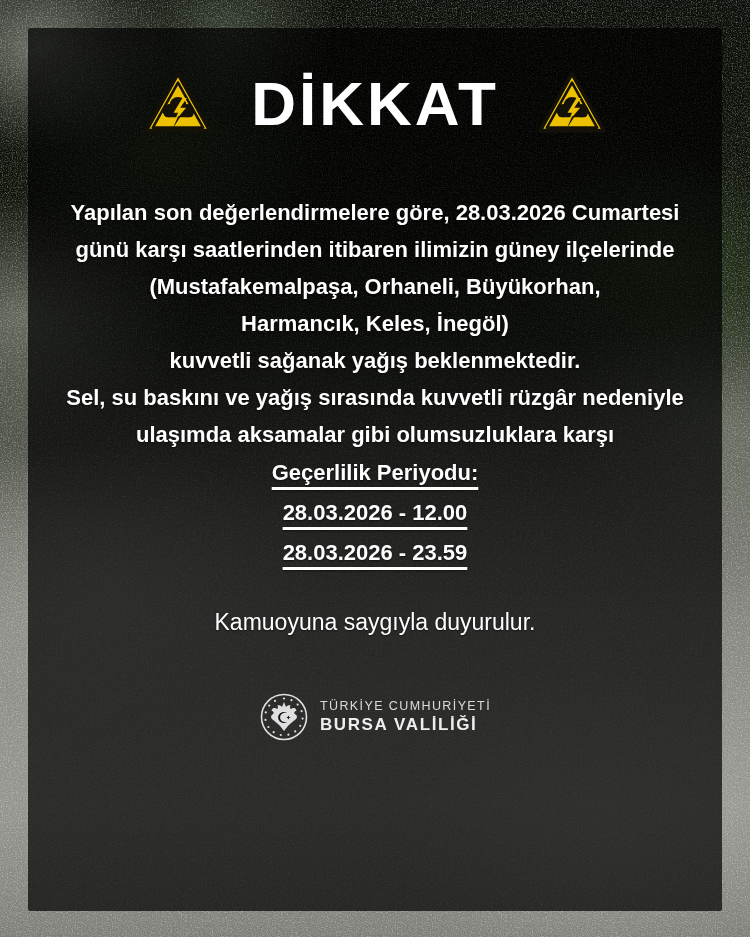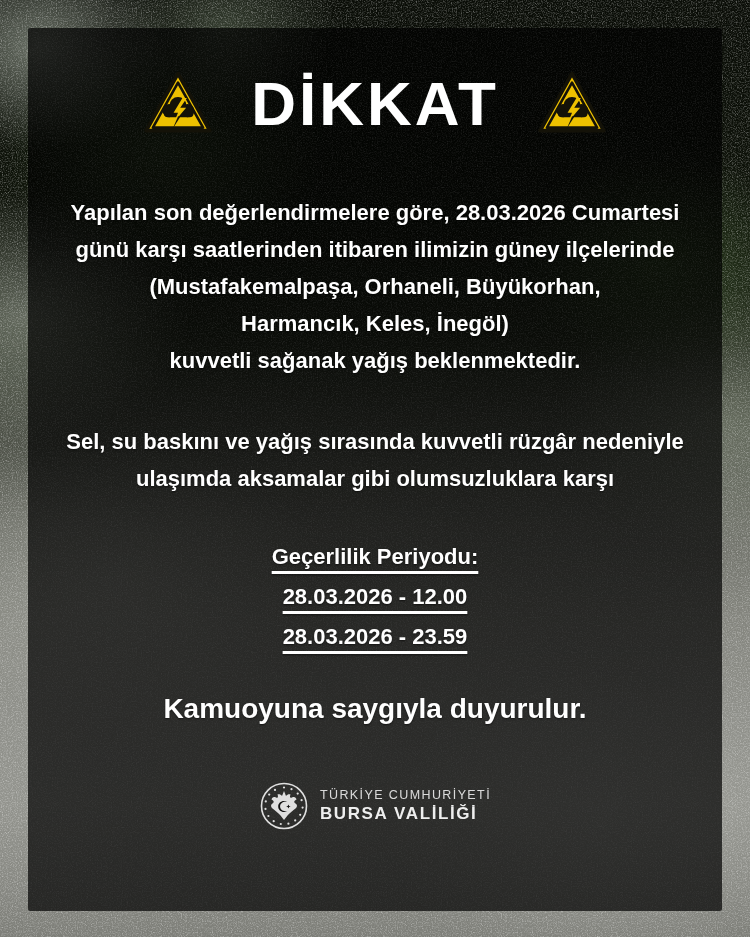--- a/index.html
+++ b/index.html
@@ -55,34 +55,33 @@
   .tri-dark{fill:#141208;}
   
   .para{
     font-size:22px;
     font-weight:bold;
     line-height:37px;
     text-shadow:0 1px 2px rgba(0,0,0,.55);
     width:100%;
   }
   .p1{margin-top:56px;}
-  .p2{margin-top:44px;}
+  .p2{}
   .validity{
-    margin-top:40px;
     font-size:22px;font-weight:bold;line-height:40px;
     text-shadow:0 1px 2px rgba(0,0,0,.55);
   }
   .underlined{
     text-decoration:underline;
     text-decoration-thickness:2.5px;
     text-underline-offset:7px;
   }
   .closing{
     margin-top:36px;
-    font-size:28px;font-weight:bold;
+    font-size:23px;font-weight:normal;
     text-shadow:0 1px 2px rgba(0,0,0,.55);
   }
   
   .footer{
     margin-top:56px;
     display:flex;align-items:center;justify-content:center;gap:11px;
   }
   .emblem{display:block;opacity:.92;}
   .org{display:flex;flex-direction:column;align-items:flex-start;text-align:left;opacity:.92;}
   .org-line1{

